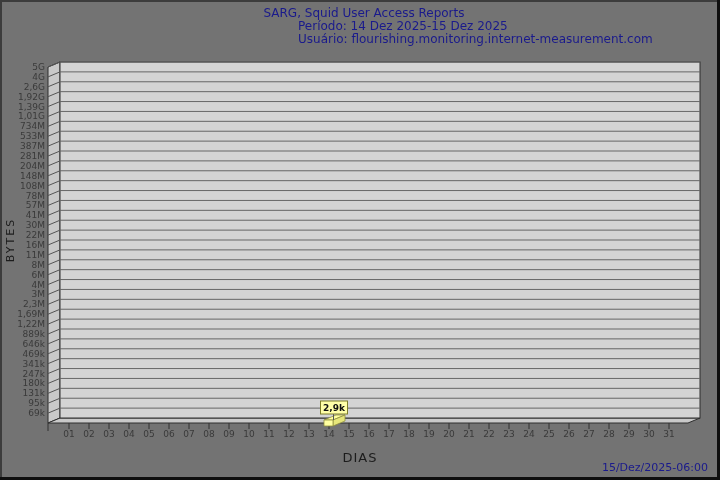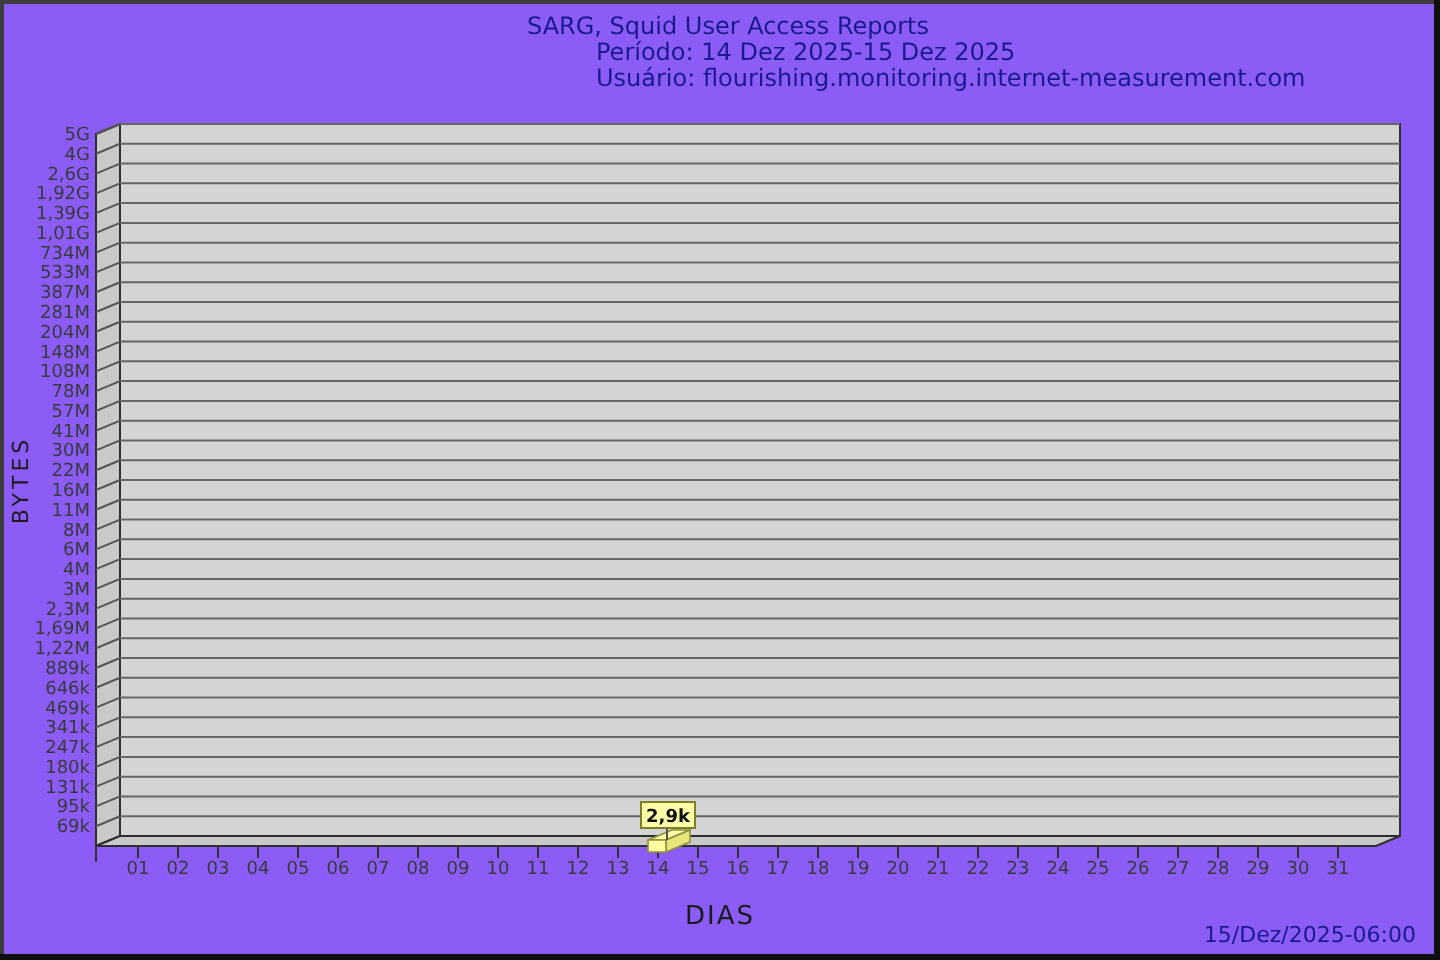--- a/index.html
+++ b/index.html
@@ -1,19 +1,19 @@
 <!DOCTYPE html>
 <html><head>
 <meta charset="utf-8">
 <style>
   html,body{margin:0;padding:0;background:#ffffff;}
   .frame{
     position:relative;
     width:720px;height:480px;
-    background:#8b5cf6;
+    background:#737373;
     overflow:hidden;
     font-family:"DejaVu Sans", sans-serif;
   }
   svg text{font-family:"DejaVu Sans", sans-serif;}
   .title-line{fill:#1a1a8c;font-size:12px;}
   .ylab{fill:#3a3a3a;font-size:9px;text-anchor:end;}
   .xlab{fill:#3a3a3a;font-size:9px;text-anchor:middle;}
   .axis-title{fill:#1c1c1c;font-size:13px;letter-spacing:1px;text-anchor:middle;}
   .ylabel-rot{fill:#1c1c1c;font-size:11px;letter-spacing:2px;text-anchor:middle;}
   .timestamp{fill:#1a1a8c;font-size:11px;text-anchor:end;}

